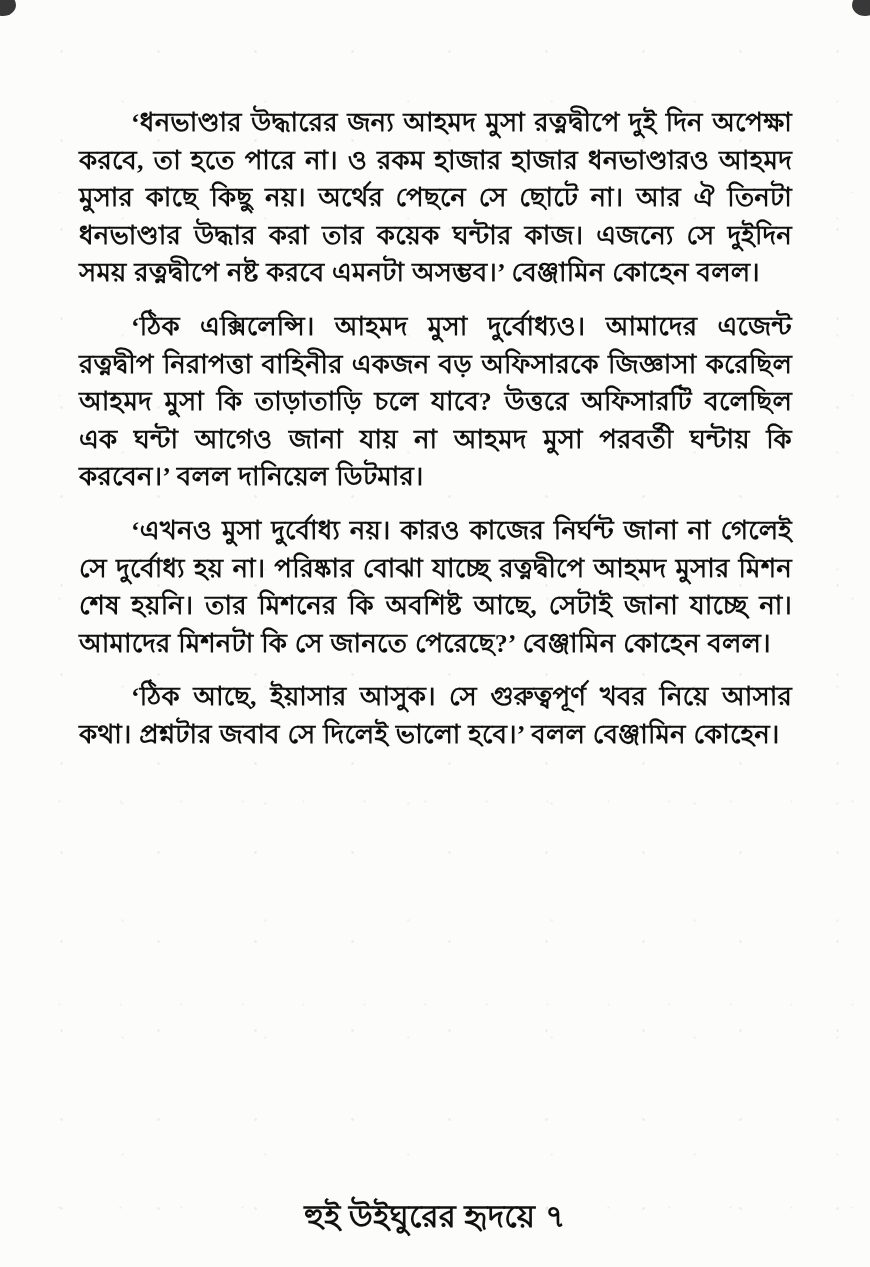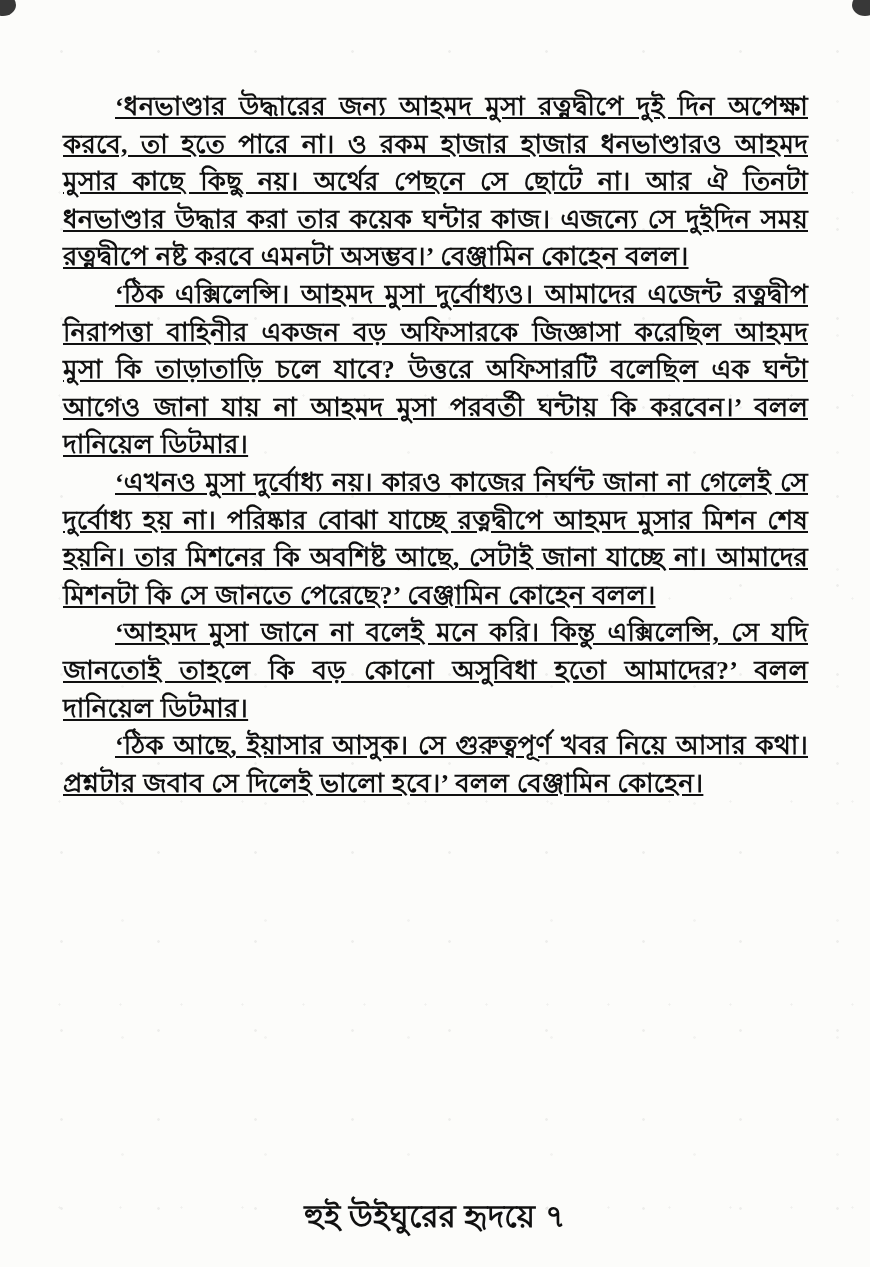--- a/index.html
+++ b/index.html
@@ -46,23 +46,22 @@
     right: 62px;
     top: 88px;
     font-size: 26px;
     line-height: 37.6px;
     font-weight: 700;
     text-align: justify;
     letter-spacing: 0.2px;
     word-spacing: 1px;
   }
   .para {
-    margin: 0;
+    margin: 16px;
     text-indent: 52px;
-    text-decoration: underline;
   }
   .page-footer {
     position: absolute;
     left: 0;
     right: 0;
     top: 1192px;
     text-align: center;
     font-size: 31px;
     font-weight: 700;
     letter-spacing: 0.3px;
@@ -73,21 +72,20 @@
 </style>
 </head>
 <body>
 
 <div class="page">
 
   <main class="text-block">
     <p class="para">‘ধনভাণ্ডার উদ্ধারের জন্য আহমদ মুসা রত্নদ্বীপে দুই দিন অপেক্ষা করবে, তা হতে পারে না। ও রকম হাজার হাজার ধনভাণ্ডারও আহমদ মুসার কাছে কিছু নয়। অর্থের পেছনে সে ছোটে না। আর ঐ তিনটা ধনভাণ্ডার উদ্ধার করা তার কয়েক ঘন্টার কাজ। এজন্যে সে দুইদিন সময় রত্নদ্বীপে নষ্ট করবে এমনটা অসম্ভব।’ বেঞ্জামিন কোহেন বলল।</p>
     <p class="para">‘ঠিক এক্সিলেন্সি। আহমদ মুসা দুর্বোধ্যও। আমাদের এজেন্ট রত্নদ্বীপ নিরাপত্তা বাহিনীর একজন বড় অফিসারকে জিজ্ঞাসা করেছিল আহমদ মুসা কি তাড়াতাড়ি চলে যাবে? উত্তরে অফিসারটি বলেছিল এক ঘন্টা আগেও জানা যায় না আহমদ মুসা পরবর্তী ঘন্টায় কি করবেন।’ বলল দানিয়েল ডিটমার।</p>
     <p class="para">‘এখনও মুসা দুর্বোধ্য নয়। কারও কাজের নির্ঘন্ট জানা না গেলেই সে দুর্বোধ্য হয় না। পরিষ্কার বোঝা যাচ্ছে রত্নদ্বীপে আহমদ মুসার মিশন শেষ হয়নি। তার মিশনের কি অবশিষ্ট আছে, সেটাই জানা যাচ্ছে না। আমাদের মিশনটা কি সে জানতে পেরেছে?’ বেঞ্জামিন কোহেন বলল।</p>
-    <p class="para">‘আহমদ মুসা জানে না বলেই মনে করি। কিন্তু এক্সিলেন্সি, সে যদি জানতোই তাহলে কি বড় কোনো অসুবিধা হতো আমাদের?’ বলল দানিয়েল ডিটমার।</p>
     <p class="para">‘ঠিক আছে, ইয়াসার আসুক। সে গুরুত্বপূর্ণ খবর নিয়ে আসার কথা। প্রশ্নটার জবাব সে দিলেই ভালো হবে।’ বলল বেঞ্জামিন কোহেন।</p>
   </main>
 
   <footer class="page-footer">
     <span class="book-title">হুই উইঘুরের হৃদয়ে</span><span class="page-number">৭</span>
   </footer>
 
 </div>
 
 </body></html>

